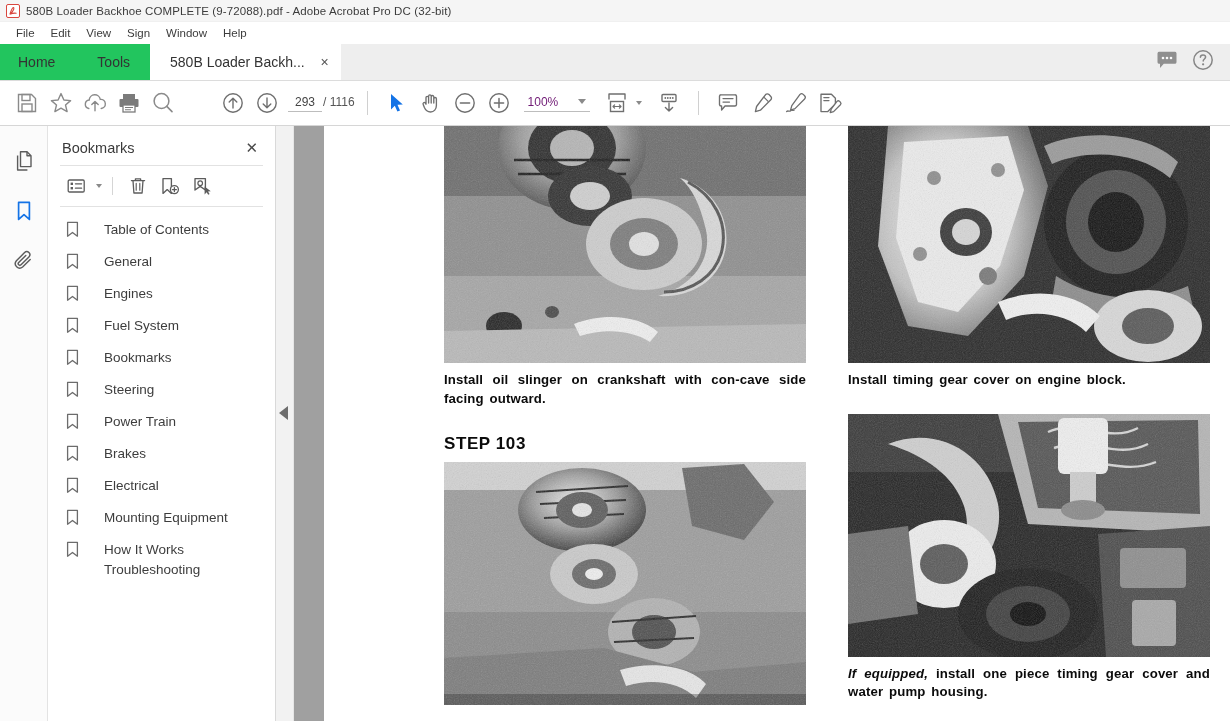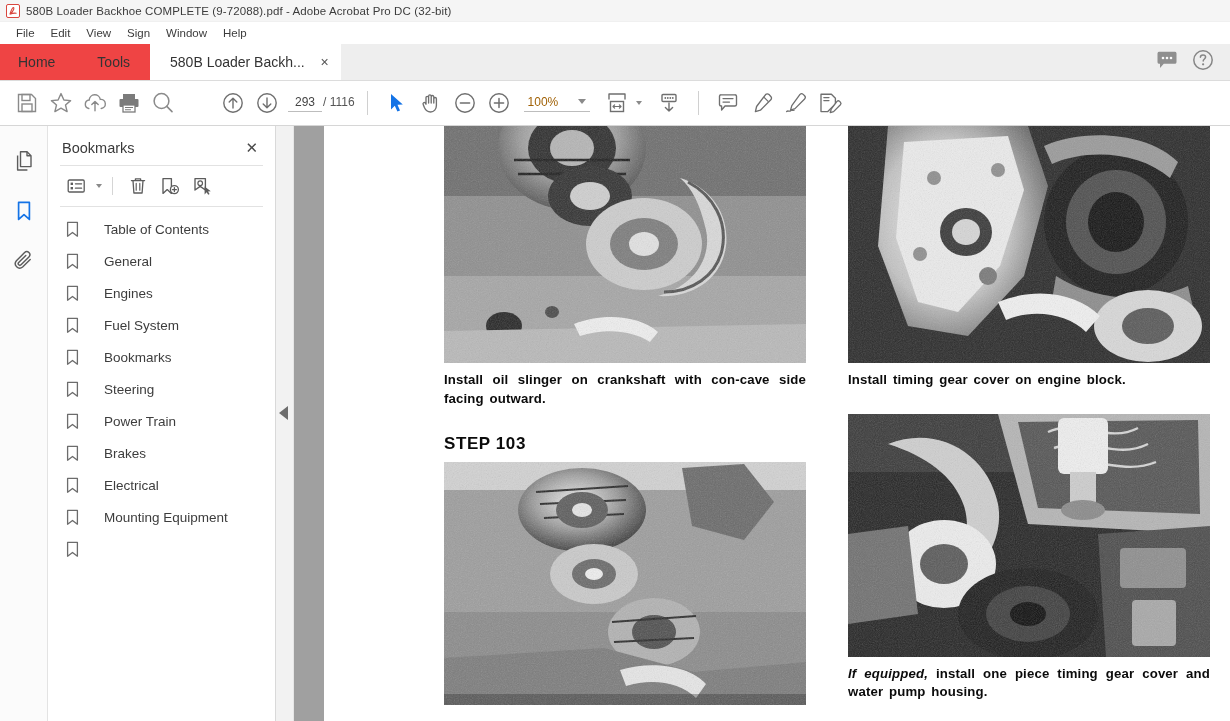--- a/index.html
+++ b/index.html
@@ -74,21 +74,21 @@
     position: relative;
     flex: 0 0 37px;
     border-bottom: 1px solid #dcdcdc;
   }
   .tab {
     display: flex;
     align-items: center;
     padding: 0 20px;
     font-size: 14px;
     color: #333333;
-    background: #ef4444;
+    background: #22c55e;
     cursor: default;
     white-space: nowrap;
     position: relative;
   }
   .tab.home { padding: 0 22px 0 18px; }
   .tab.active {
     background: #ffffff;
     padding-right: 8px;
   }
   .tab .tab-label { display: inline-block; }
@@ -155,21 +155,21 @@
     white-space: nowrap;
   }
   .zoomfield {
     display: flex; align-items: center;
     margin-left: 8px;
     border-bottom: 1px solid #bdbdbd;
     padding: 0 4px 2px 4px;
     min-width: 66px;
     justify-content: space-between;
   }
-  .zoomval { font-size: 12px; color: #a16207; }
+  .zoomval { font-size: 12px; color: #701a75; }
   .caret-dn {
     width: 0; height: 0;
     border-left: 4.5px solid transparent;
     border-right: 4.5px solid transparent;
     border-top: 5px solid #8a8a8a;
     margin-left: 10px;
   }
   .caret-sm {
     width: 0; height: 0;
     border-left: 3.5px solid transparent;
@@ -695,20 +695,22 @@
               </svg>
           </span>
           <span class="bk-label">Mounting Equipment</span>
         </div>
         <div class="bk-item">
           <span class="bk-ico">
             <svg width="13" height="17" viewBox="0 0 13 17">
                 <path d="M1.6 1.4 H11.4 V15.2 L6.5 11.4 L1.6 15.2 Z" fill="none" stroke="#6c6c6c" stroke-width="1.3" stroke-linejoin="round"></path>
               </svg>
           </span>
+          <span class="bk-label">How It Works
+Troubleshooting</span>
         </div>
       </div>
     </div>
 
     <div class="gutter">
       <div class="gutter-light">
         <div class="collapse-handle"></div>
       </div>
       <div class="gutter-dark"></div>
     </div>

